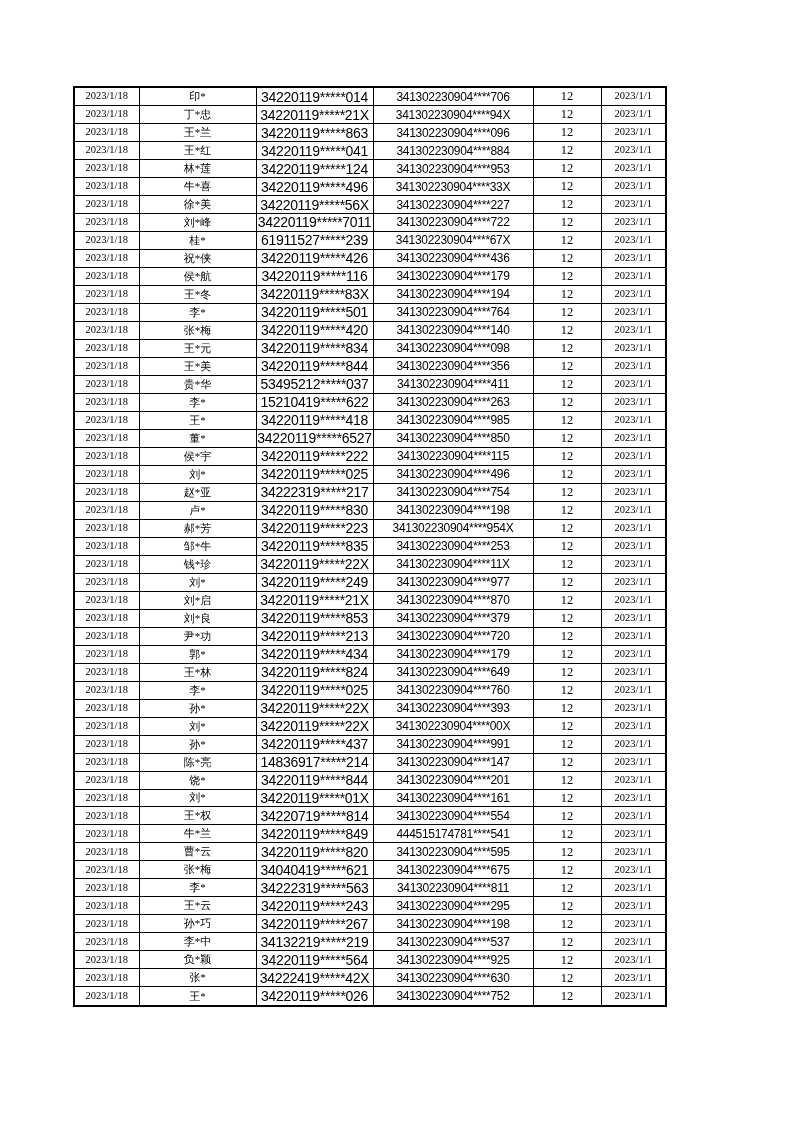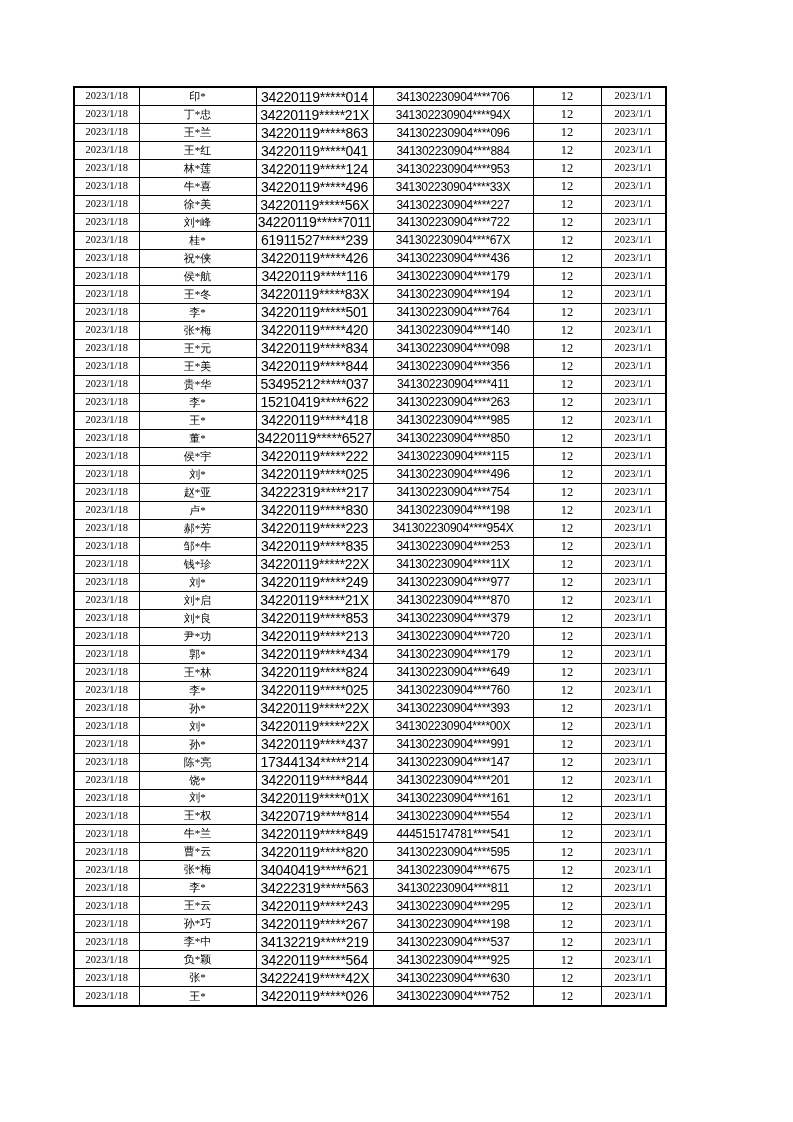--- a/index.html
+++ b/index.html
@@ -345,21 +345,21 @@
           <td class="c-date">2023/1/18</td>
           <td class="c-name">孙*</td>
           <td class="c-id">34220119*****437</td>
           <td class="c-code">341302230904****991</td>
           <td class="c-count">12</td>
           <td class="c-date">2023/1/1</td>
         </tr>
         <tr>
           <td class="c-date">2023/1/18</td>
           <td class="c-name">陈*亮</td>
-          <td class="c-id">17344134*****214</td>
+          <td class="c-id">14836917*****214</td>
           <td class="c-code">341302230904****147</td>
           <td class="c-count">12</td>
           <td class="c-date">2023/1/1</td>
         </tr>
         <tr>
           <td class="c-date">2023/1/18</td>
           <td class="c-name">饶*</td>
           <td class="c-id">34220119*****844</td>
           <td class="c-code">341302230904****201</td>
           <td class="c-count">12</td>

